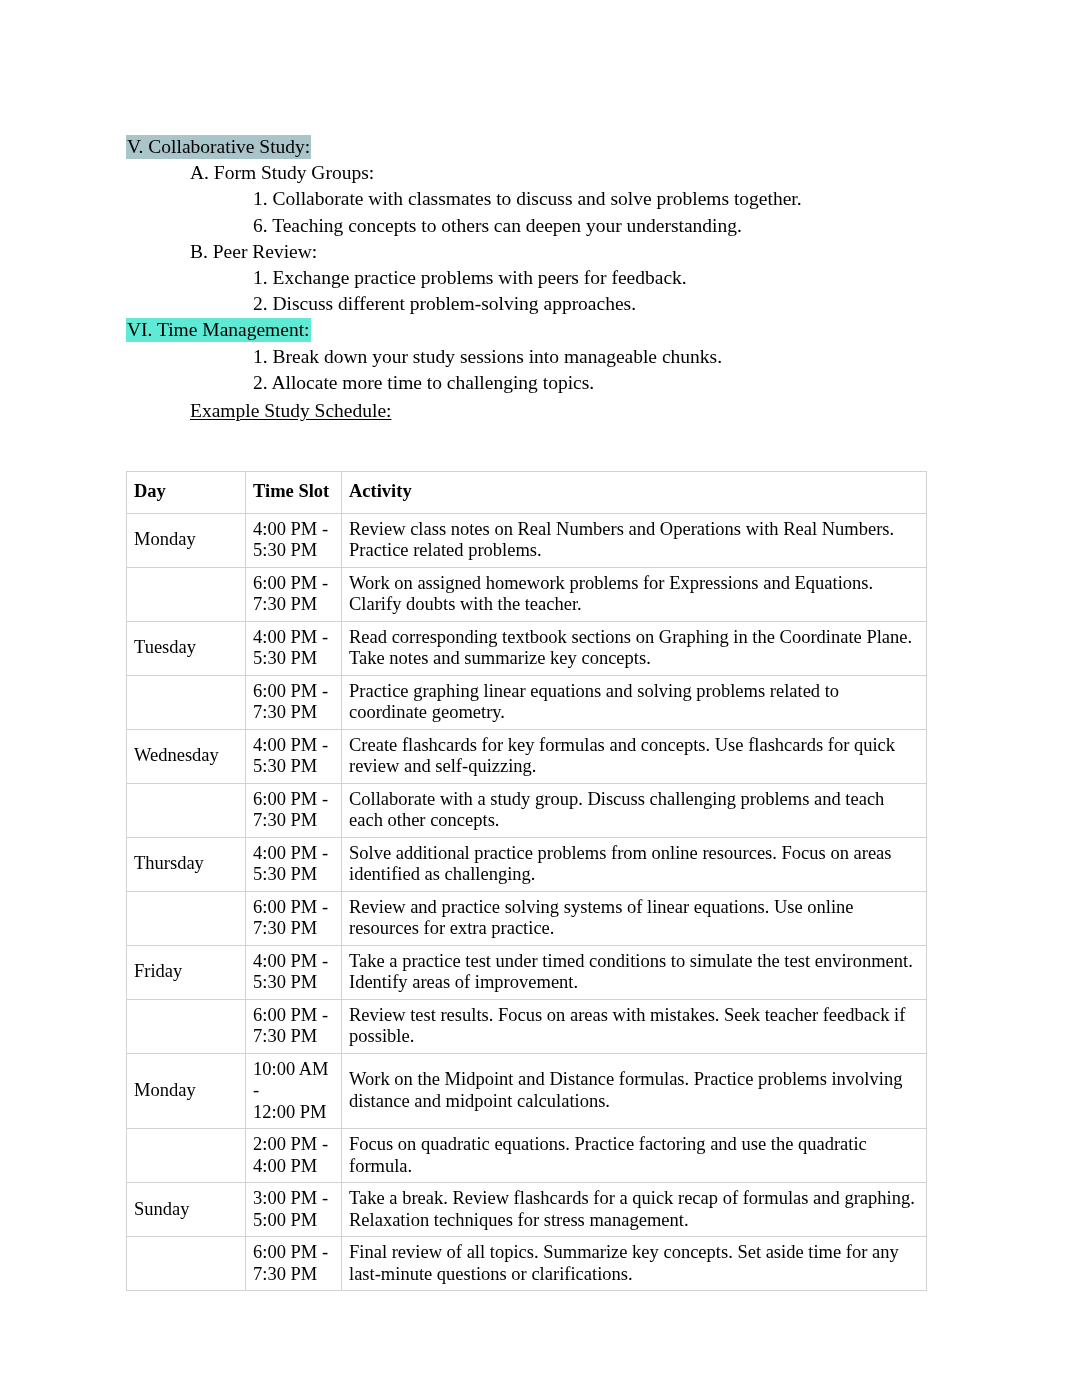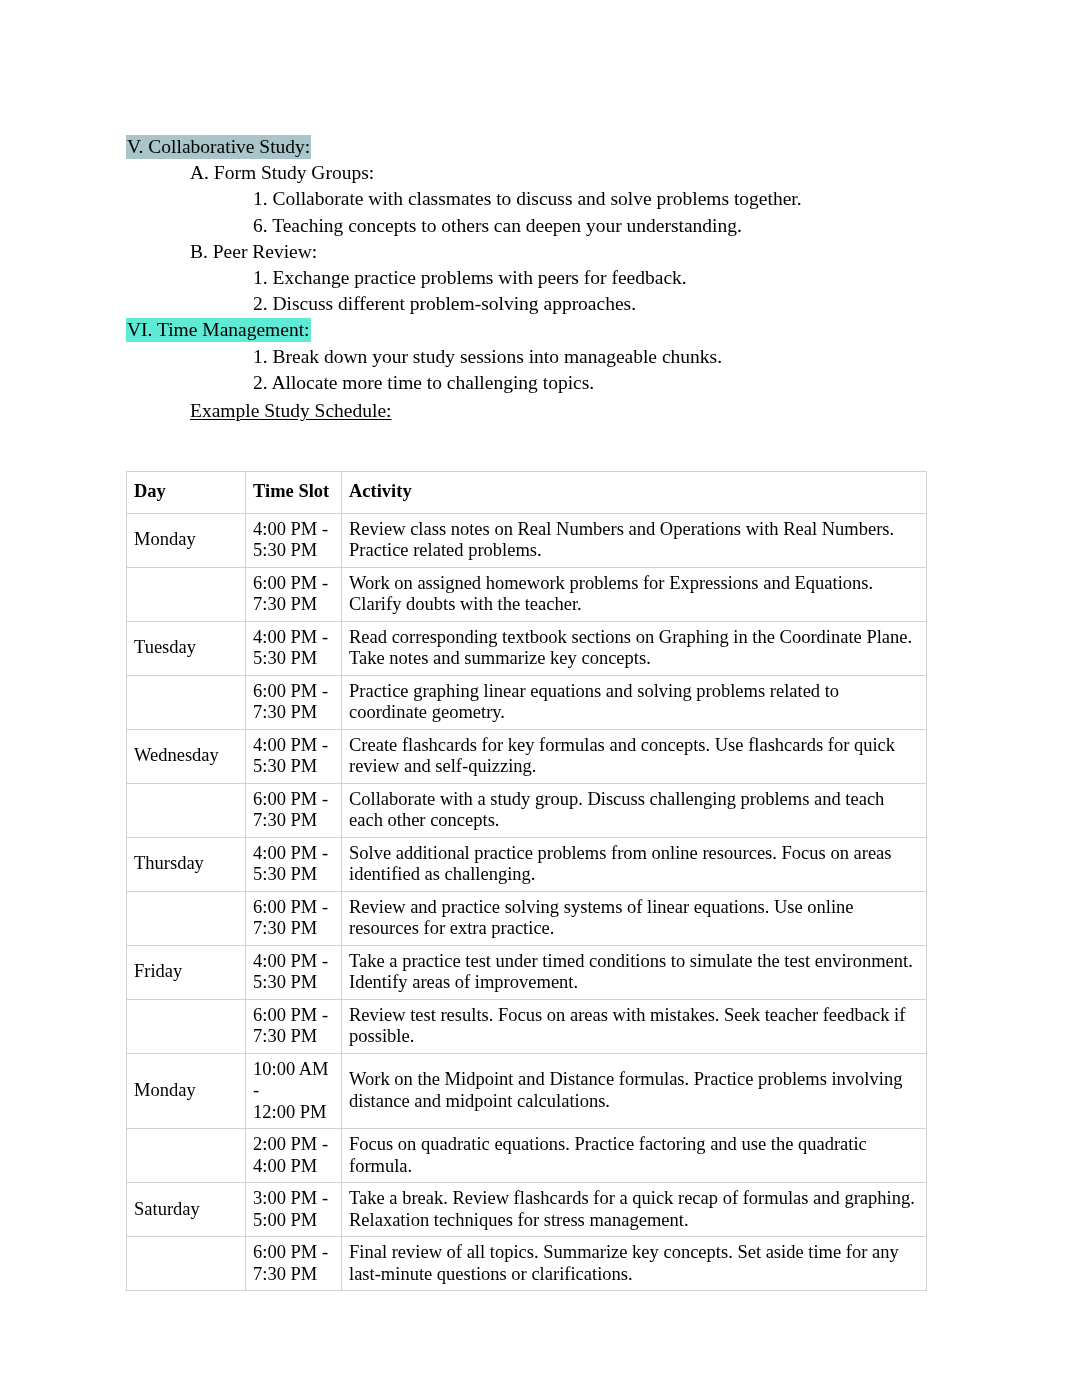--- a/index.html
+++ b/index.html
@@ -192,21 +192,21 @@
 12:00 PM</td>
             <td class="act-cell">Work on the Midpoint and Distance formulas. Practice problems involving distance and midpoint calculations.</td>
           </tr>
           <tr>
             <td class="day-cell"></td>
             <td class="time-cell">2:00 PM -
 4:00 PM</td>
             <td class="act-cell">Focus on quadratic equations. Practice factoring and use the quadratic formula.</td>
           </tr>
           <tr>
-            <td class="day-cell">Saturday</td>
+            <td class="day-cell">Sunday</td>
             <td class="time-cell">3:00 PM -
 5:00 PM</td>
             <td class="act-cell">Take a break. Review flashcards for a quick recap of formulas and graphing. Relaxation techniques for stress management.</td>
           </tr>
           <tr>
             <td class="day-cell"></td>
             <td class="time-cell">6:00 PM -
 7:30 PM</td>
             <td class="act-cell">Final review of all topics. Summarize key concepts. Set aside time for any last-minute questions or clarifications.</td>
           </tr>

